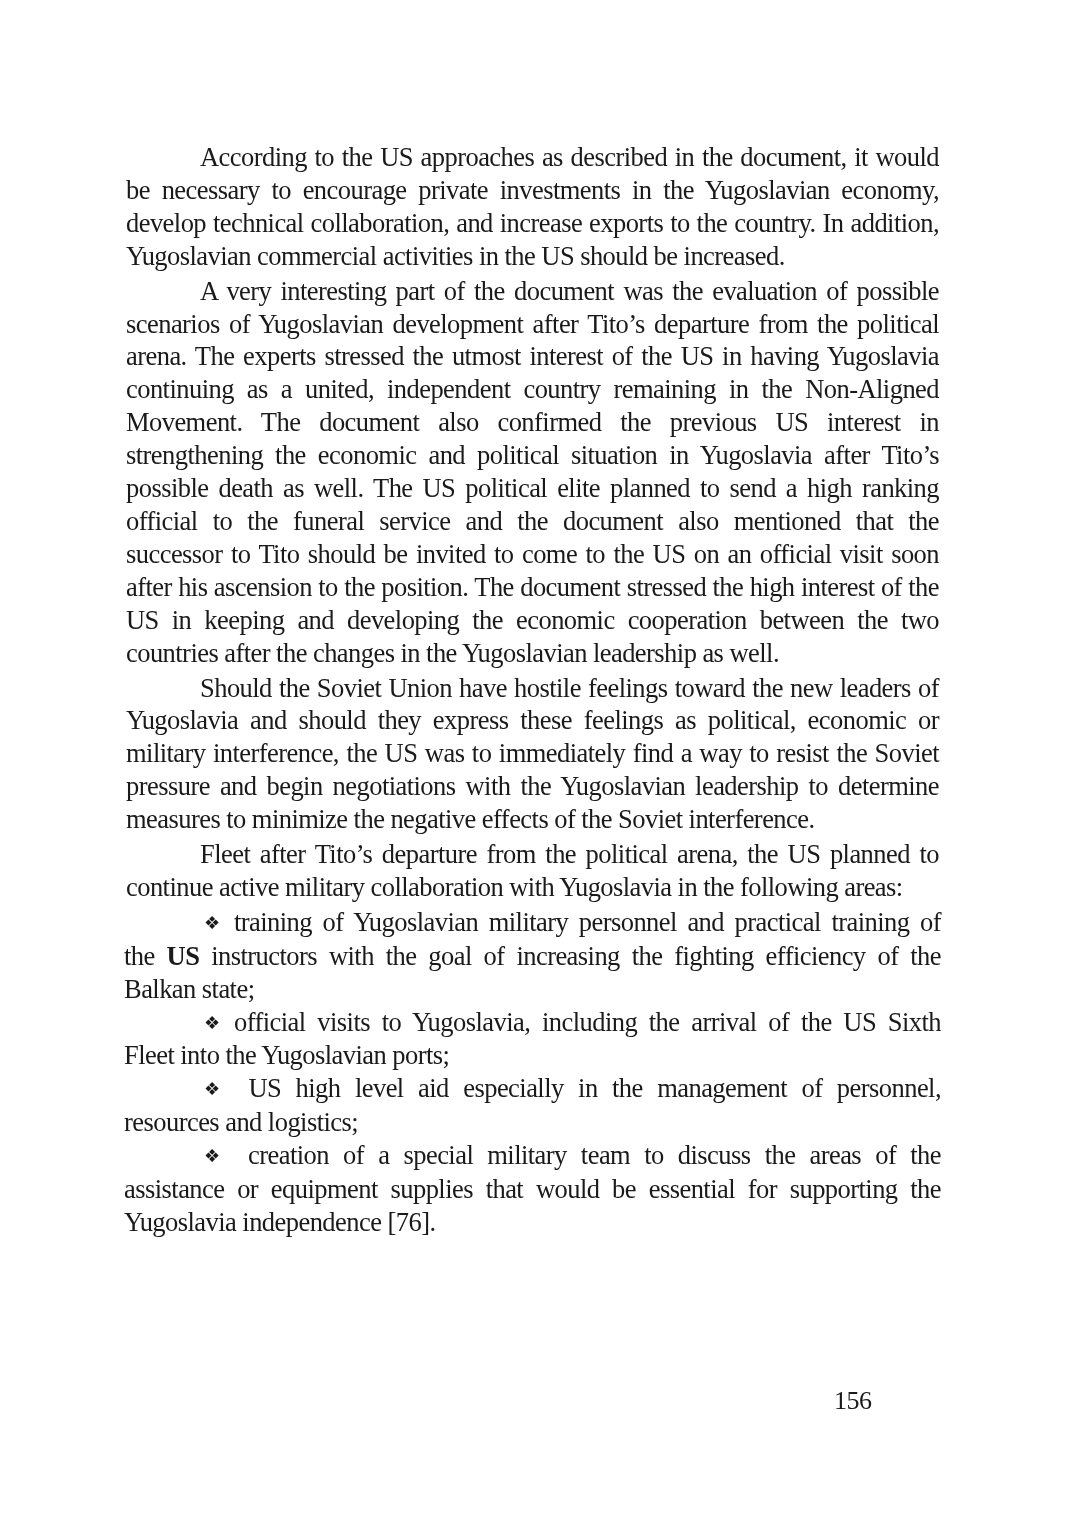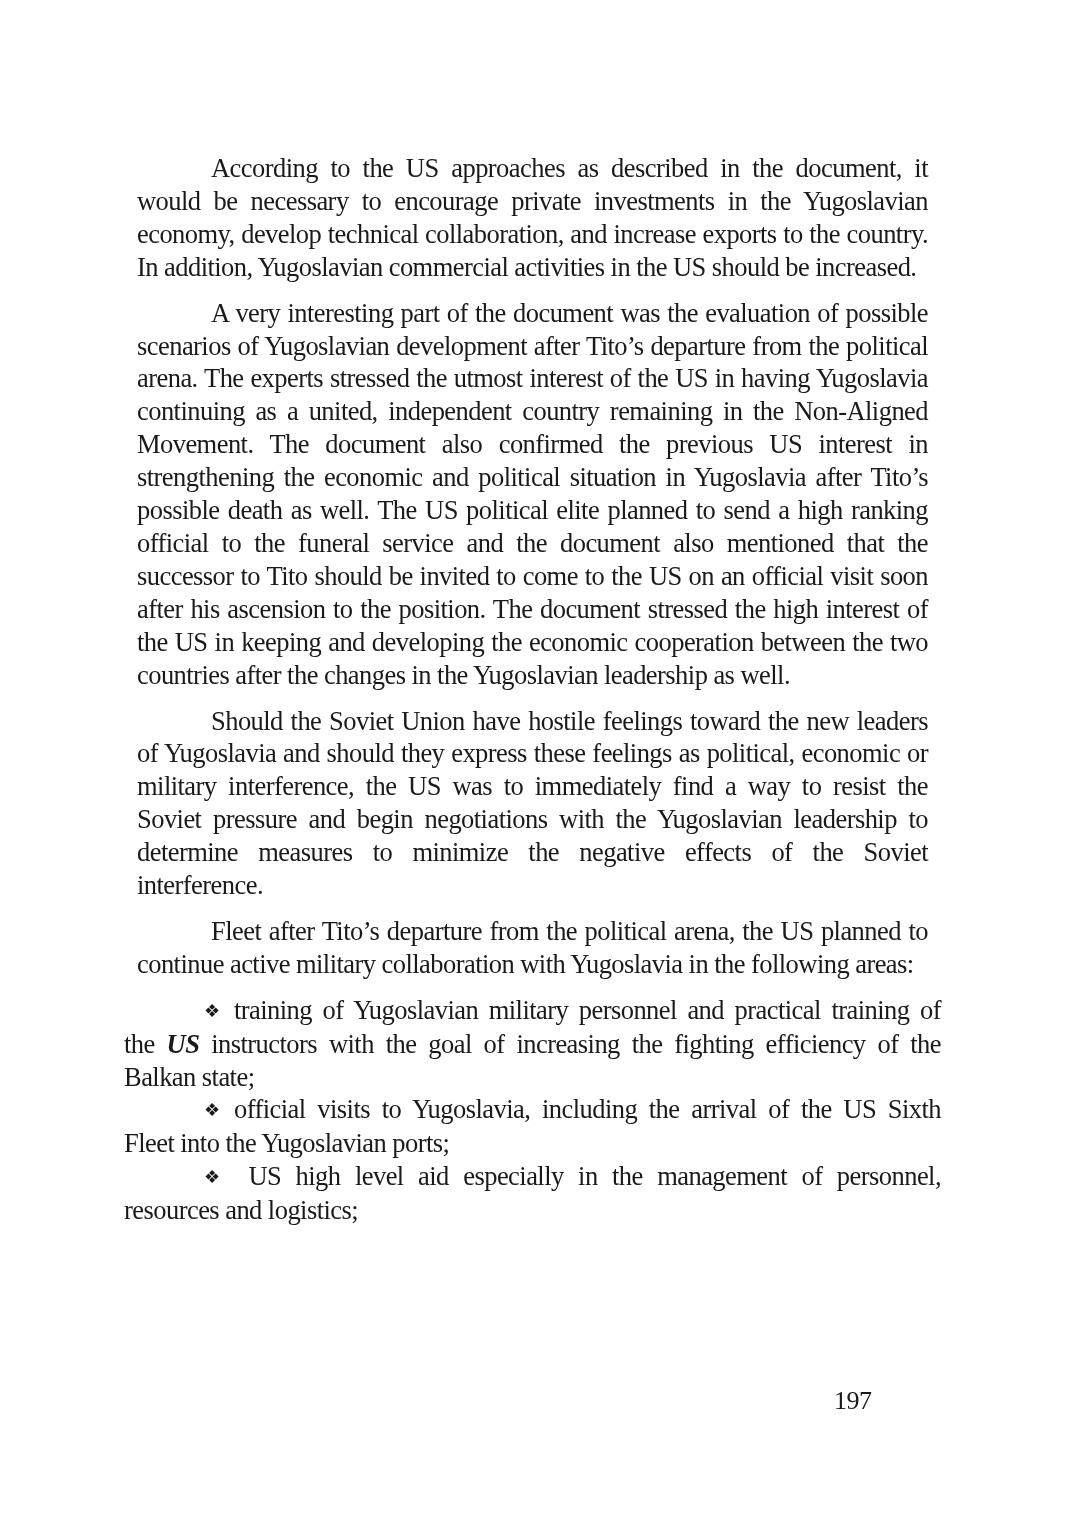--- a/index.html
+++ b/index.html
@@ -19,38 +19,37 @@
       position: absolute;
       left: 124px;
       top: 139px;
       width: 817px;
       font-size: 26.5px;
       line-height: 32.9px;
       text-align: justify;
       letter-spacing: -0.55px;
     }
     .para {
-      margin: 13px;
+      margin: 2px;
       text-indent: 74px;
     }
     .bullet-item {
       margin: 0;
       text-indent: 80px;
     }
     .bullet-glyph {
       display: inline-block;
       font-family: "DejaVu Sans", sans-serif;
       font-size: 18px;
       width: 30px;
       text-indent: 0;
       vertical-align: 2px;
     }
     .bold {
       font-weight: bold;
-      font-style: italic;
     }
     .page-number {
       position: absolute;
       left: 834px;
       top: 1385px;
       font-size: 26px;
       line-height: 32px;
       letter-spacing: -0.5px;
     }
   </style>
@@ -60,16 +59,17 @@
 <div class="page-body">
   <p class="para">According to the US approaches as described in the document, it would be necessary to encourage private investments in the Yugoslavian economy, develop technical collaboration, and increase exports to the country. In addition, Yugoslavian commercial activities in the US should be increased.</p>
   <p class="para">A very interesting part of the document was the evaluation of possible scenarios of Yugoslavian development after Tito’s departure from the political arena. The experts stressed the utmost interest of the US in having Yugoslavia continuing as a united, independent country remaining in the Non-Aligned Movement.  The document also confirmed the previous US interest in strengthening the economic and political situation in Yugoslavia after Tito’s possible death as well. The US political elite planned to send a high ranking official to the funeral service and the document also mentioned that the successor to Tito should be invited to come to the US on an official visit soon after his ascension to the position. The document stressed the high interest of the US in keeping and developing the economic cooperation between the two countries after the changes in the Yugoslavian leadership as well.</p>
   <p class="para">Should the Soviet Union have hostile feelings toward the new leaders of Yugoslavia and should they express these feelings as political, economic or military interference, the US was to immediately find a way to resist the Soviet pressure and begin negotiations with the Yugoslavian leadership to determine measures to minimize the negative effects of the Soviet interference.</p>
   <p class="para">Fleet after Tito’s departure from the political arena, the US planned to continue active military collaboration with Yugoslavia in the following areas:</p>
 
   <div>
     <p class="bullet-item"><span class="bullet-glyph">❖</span><span>training of Yugoslavian military personnel and practical training of the </span><span class="bold">US</span><span> instructors with the goal of increasing the fighting efficiency of the Balkan state;</span></p>
     <p class="bullet-item"><span class="bullet-glyph">❖</span><span>official visits to Yugoslavia, including the arrival of the US Sixth Fleet into the Yugoslavian ports;</span></p>
     <p class="bullet-item"><span class="bullet-glyph">❖</span><span> US high level aid especially in the management of personnel, resources and logistics;</span></p>
+    <p class="bullet-item"><span class="bullet-glyph">❖</span><span> creation of a special military team to discuss the areas of the assistance or equipment supplies  that would be essential for supporting the Yugoslavia independence  [76].</span></p>
   </div>
 </div>
 
-<div class="page-number">197</div>
+<div class="page-number">156</div>
 
 </body></html>

